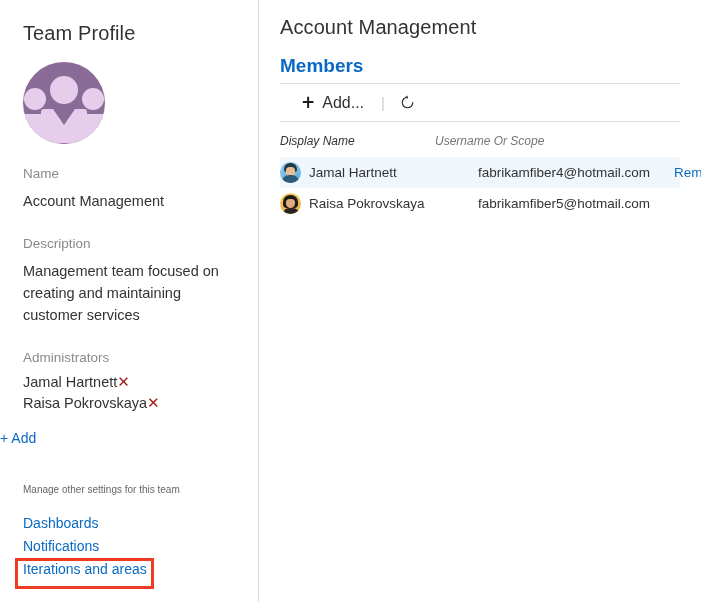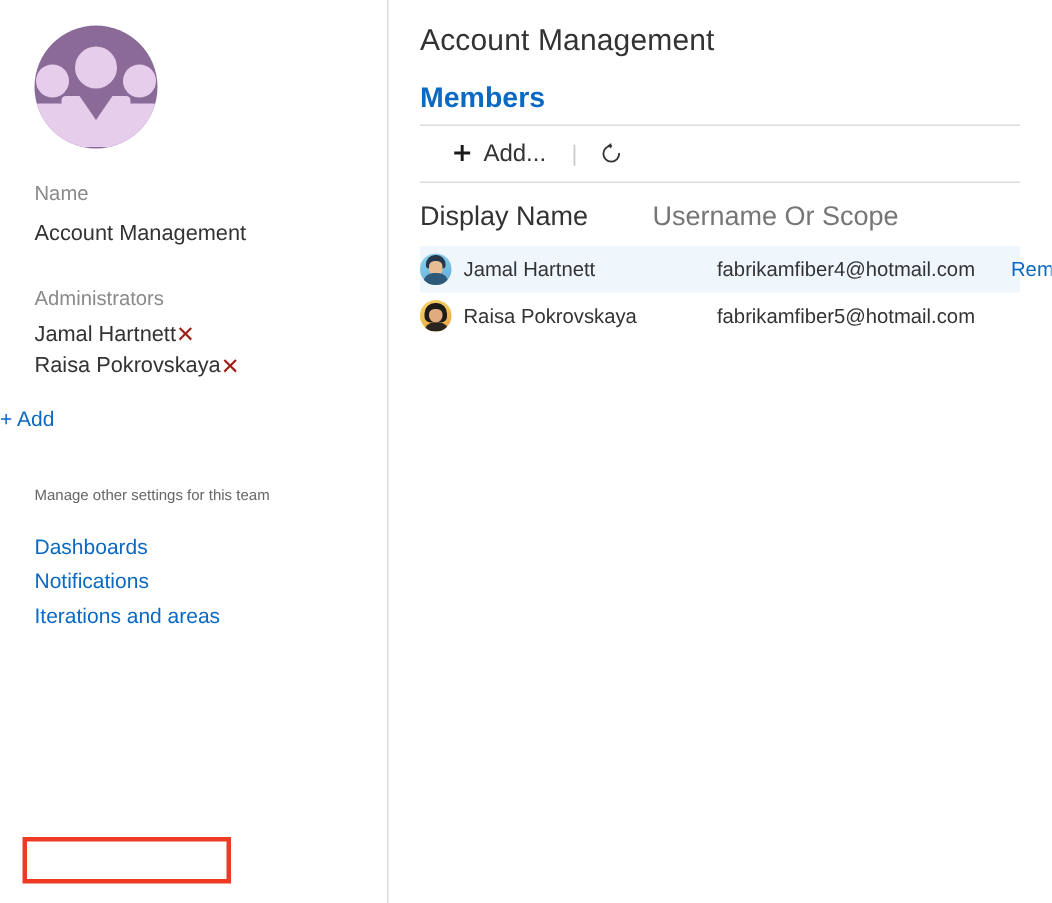--- a/index.html
+++ b/index.html
@@ -247,23 +247,24 @@
   }
 
   table.members {
     width: calc(100% - 42px);
     margin: 0 21px;
     border-collapse: collapse;
     table-layout: fixed;
   }
   table.members th {
     text-align: left;
-    font-size: 18px;
+    font-size: 12px;
     padding: 12px 0 9px 0;
     font-weight: normal;
+    font-style: italic;
   }
   th.col-display {
     font-weight: bold;
     color: #333333;
     width: 155px;
     padding-left: 1px;
   }
   th.col-username {
     color: #767676;
     width: 215px;
@@ -339,38 +340,43 @@
     width: 16px; left: 2.5px; height: 6px;
   }
 </style>
 </head>
 <body>
 
 <div class="page">
 
   <div class="left-panel">
 
+    <div class="panel-title">Team Profile</div>
 
     <div class="avatar-wrap">
       <div class="team-avatar">
         <div class="side-head-l"></div>
         <div class="side-head-r"></div>
         <div class="side-body-l"></div>
         <div class="side-body-r"></div>
         <div class="ctr-body"></div>
         <div class="ctr-v"></div>
         <div class="ctr-head"></div>
       </div>
     </div>
 
     <div class="sec-name">
       <div class="field-label">Name</div>
       <div class="field-value">Account Management</div>
     </div>
 
+    <div class="sec-desc">
+      <div class="field-label">Description</div>
+      <div class="field-value">Management team focused on creating and maintaining customer services</div>
+    </div>
 
     <div class="sec-admin">
       <div class="field-label">Administrators</div>
       <div class="admin-list">
         <div class="admin-row">
           <span>Jamal Hartnett</span>
           <span class="admin-x">✕</span>
         </div>
         <div class="admin-row">
           <span>Raisa Pokrovskaya</span>

